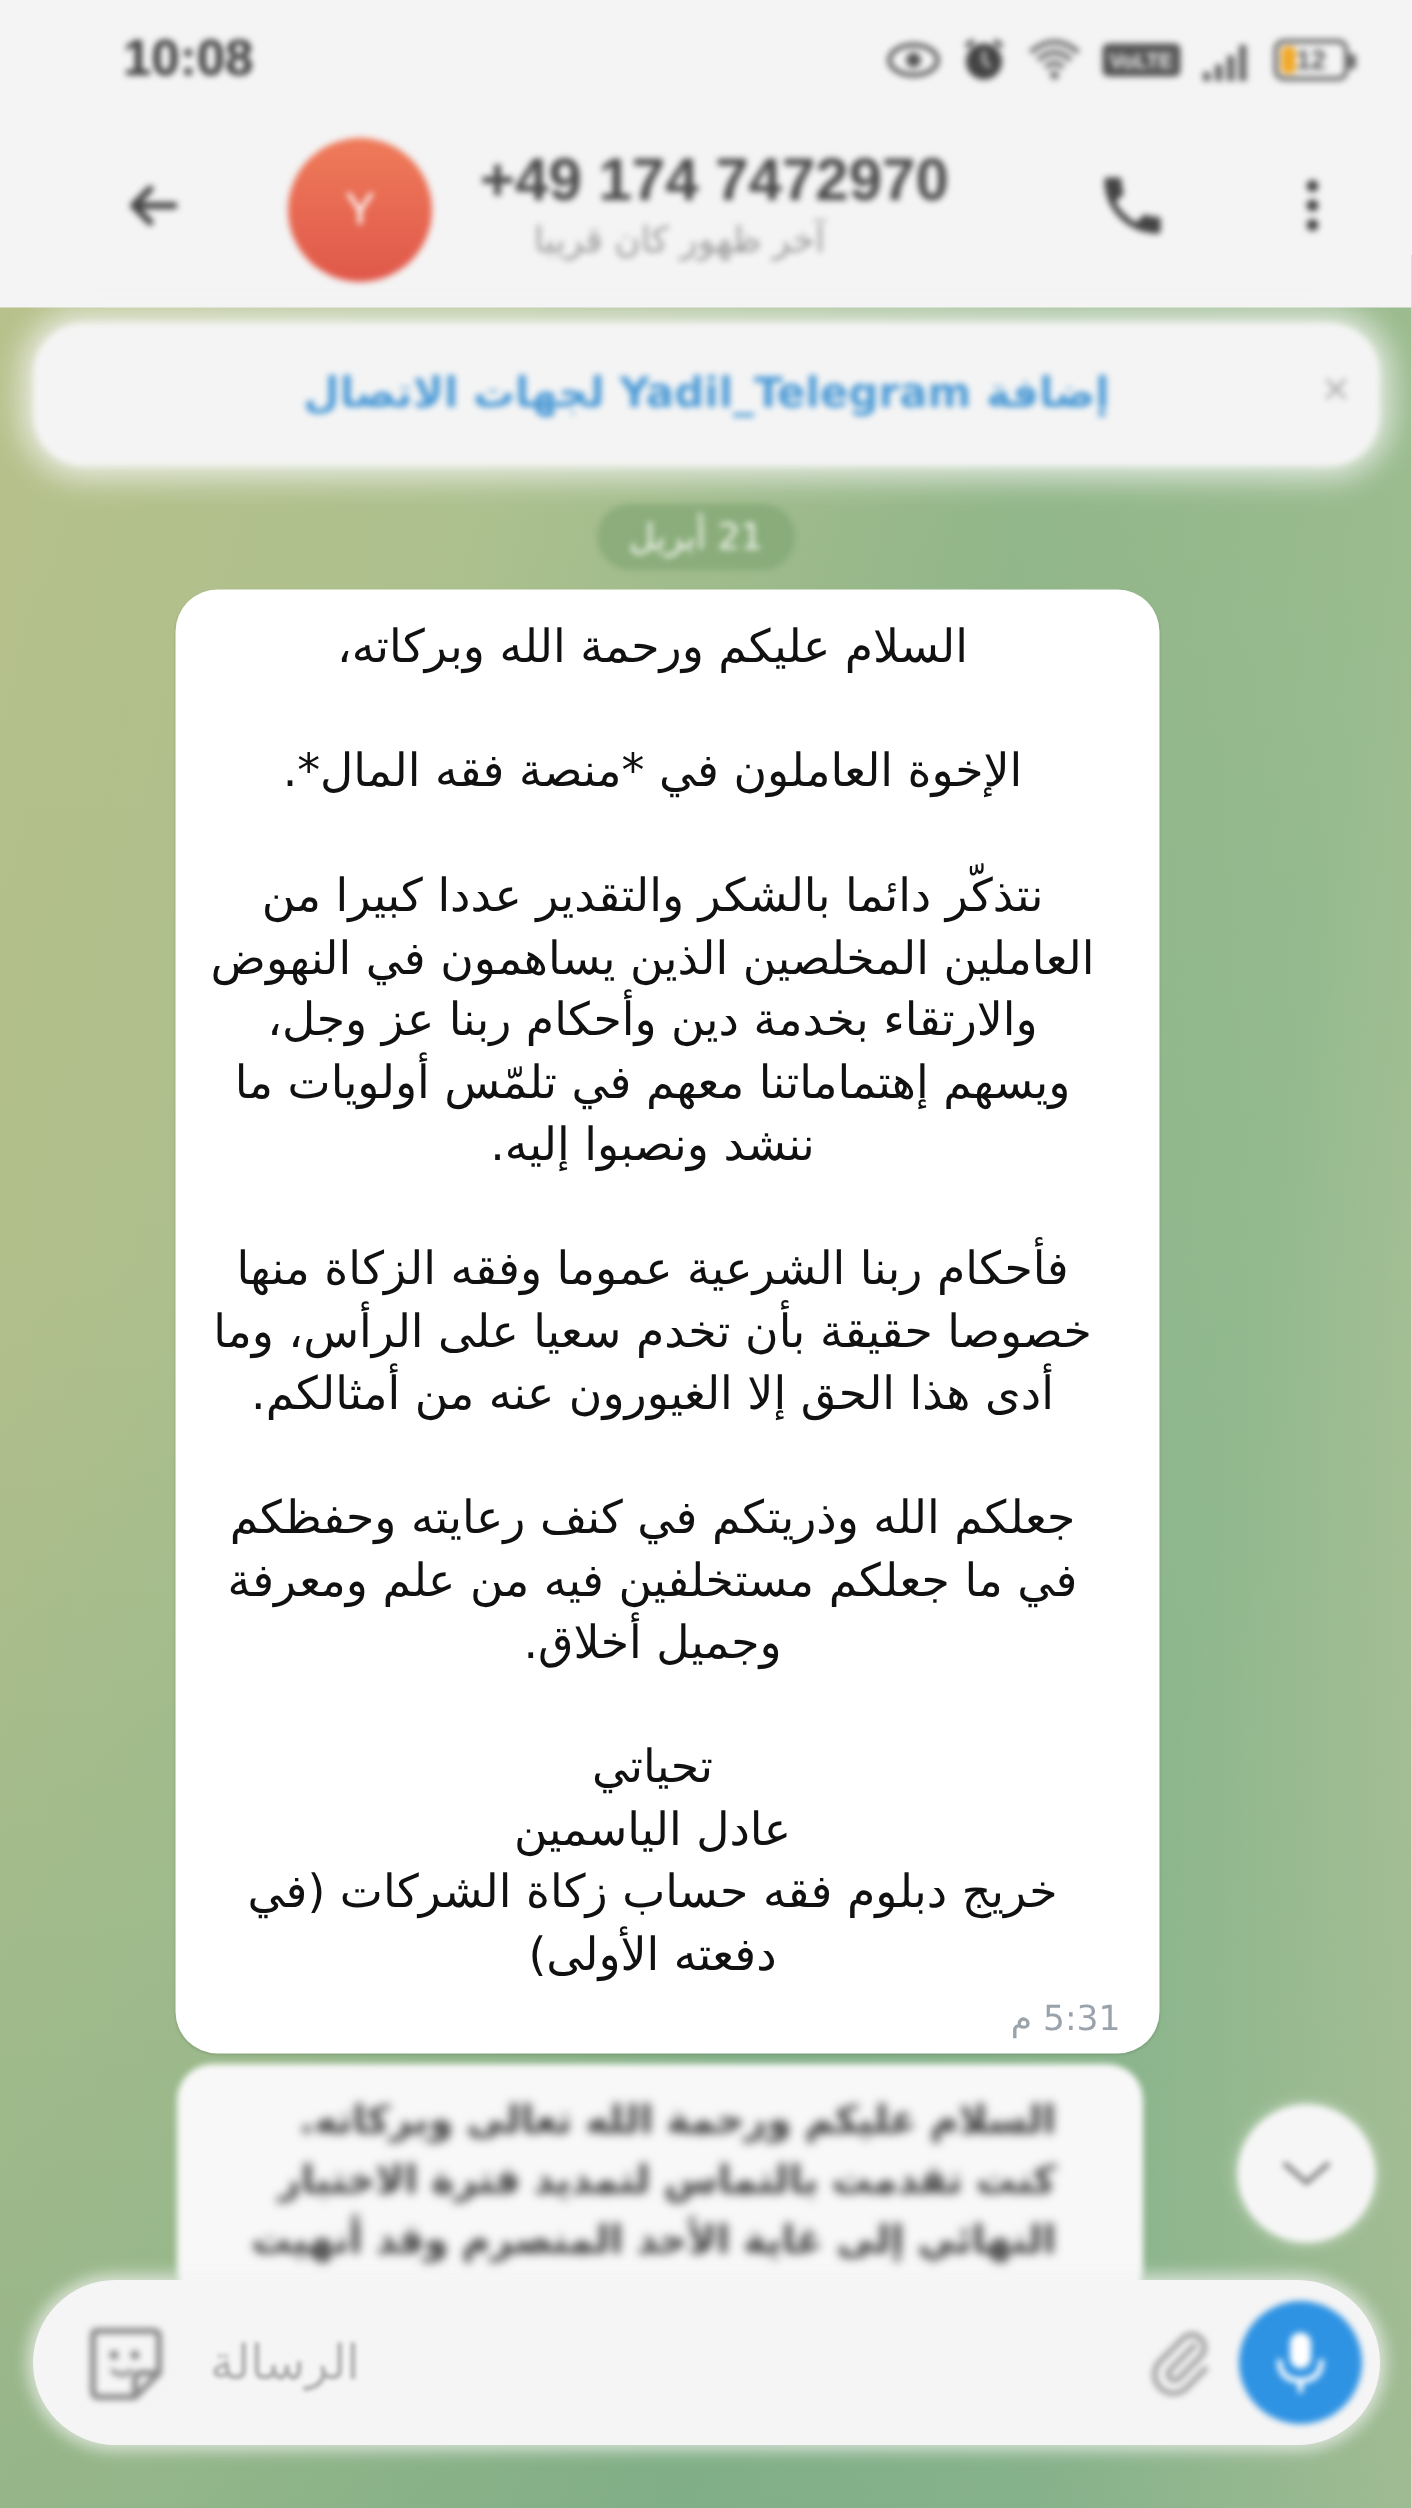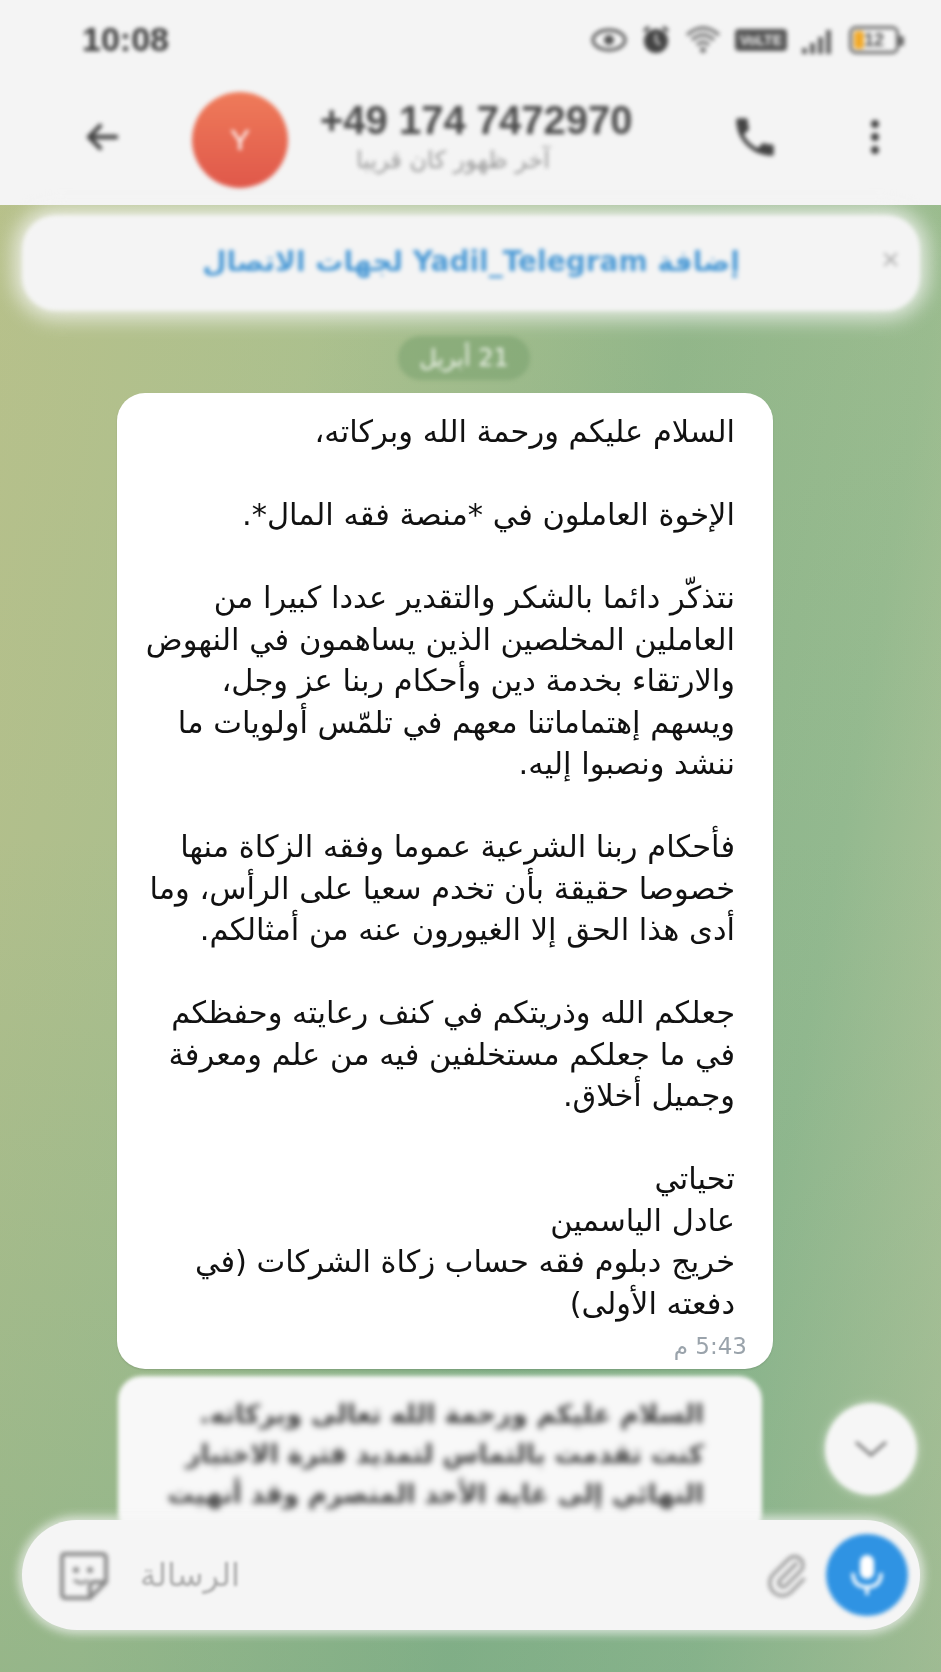--- a/index.html
+++ b/index.html
@@ -84,21 +84,21 @@
   }
 
   
   .bubble {
     position: absolute; left: 117px; top: 393px; width: 656px; height: 976px;
     background: #ffffff; border-radius: 28px;
     box-shadow: 0 1px 2px rgba(0,0,0,0.12);
   }
   .bubble-text {
     position: absolute; right: 38px; top: 18px; width: 600px;
-    direction: rtl; text-align: right;
+    direction: rtl; text-align: center;
     font-family: "DejaVu Sans", sans-serif; font-size: 30.5px; line-height: 41.5px; color: #111;
     white-space: pre-line;
   }
   .bubble-time {
     position: absolute; right: 26px; bottom: 10px;
     font-size: 23px; color: #9aa3ab; direction: rtl;
     font-family: "DejaVu Sans", sans-serif;
   }
 
   
@@ -223,21 +223,21 @@
 
 نتذكّر دائما بالشكر والتقدير عددا كبيرا من العاملين المخلصين الذين يساهمون في النهوض والارتقاء بخدمة دين وأحكام ربنا عز وجل، ويسهم إهتماماتنا معهم في تلمّس أولويات ما ننشد ونصبوا إليه.
 
 فأحكام ربنا الشرعية عموما وفقه الزكاة منها خصوصا حقيقة بأن تخدم سعيا على الرأس، وما أدى هذا الحق إلا الغيورون عنه من أمثالكم.
 
 جعلكم الله وذريتكم في كنف رعايته وحفظكم في ما جعلكم مستخلفين فيه من علم ومعرفة وجميل أخلاق.
 
 تحياتي
 عادل الياسمين
 خريج دبلوم فقه حساب زكاة الشركات (في دفعته الأولى)</div>
-  <div class="bubble-time">5:43 م</div>
+  <div class="bubble-time">5:31 م</div>
 </div>
 
 <div class="bubble2 blurred">
   <div class="bubble2-text">السلام عليكم ورحمة الله تعالى وبركاته. كنت تقدمت بالتماس لتمديد فترة الاختبار النهائي إلى غاية الأحد المنصرم وقد أنهيت جميع</div>
 </div>
 
 <div class="scroll-down blurred">
   <svg width="40" height="24" viewBox="0 0 40 24">
       <path d="M6 6 L20 18 L34 6" stroke="#888" stroke-width="3.5" fill="none" stroke-linecap="round"></path>
     </svg>

